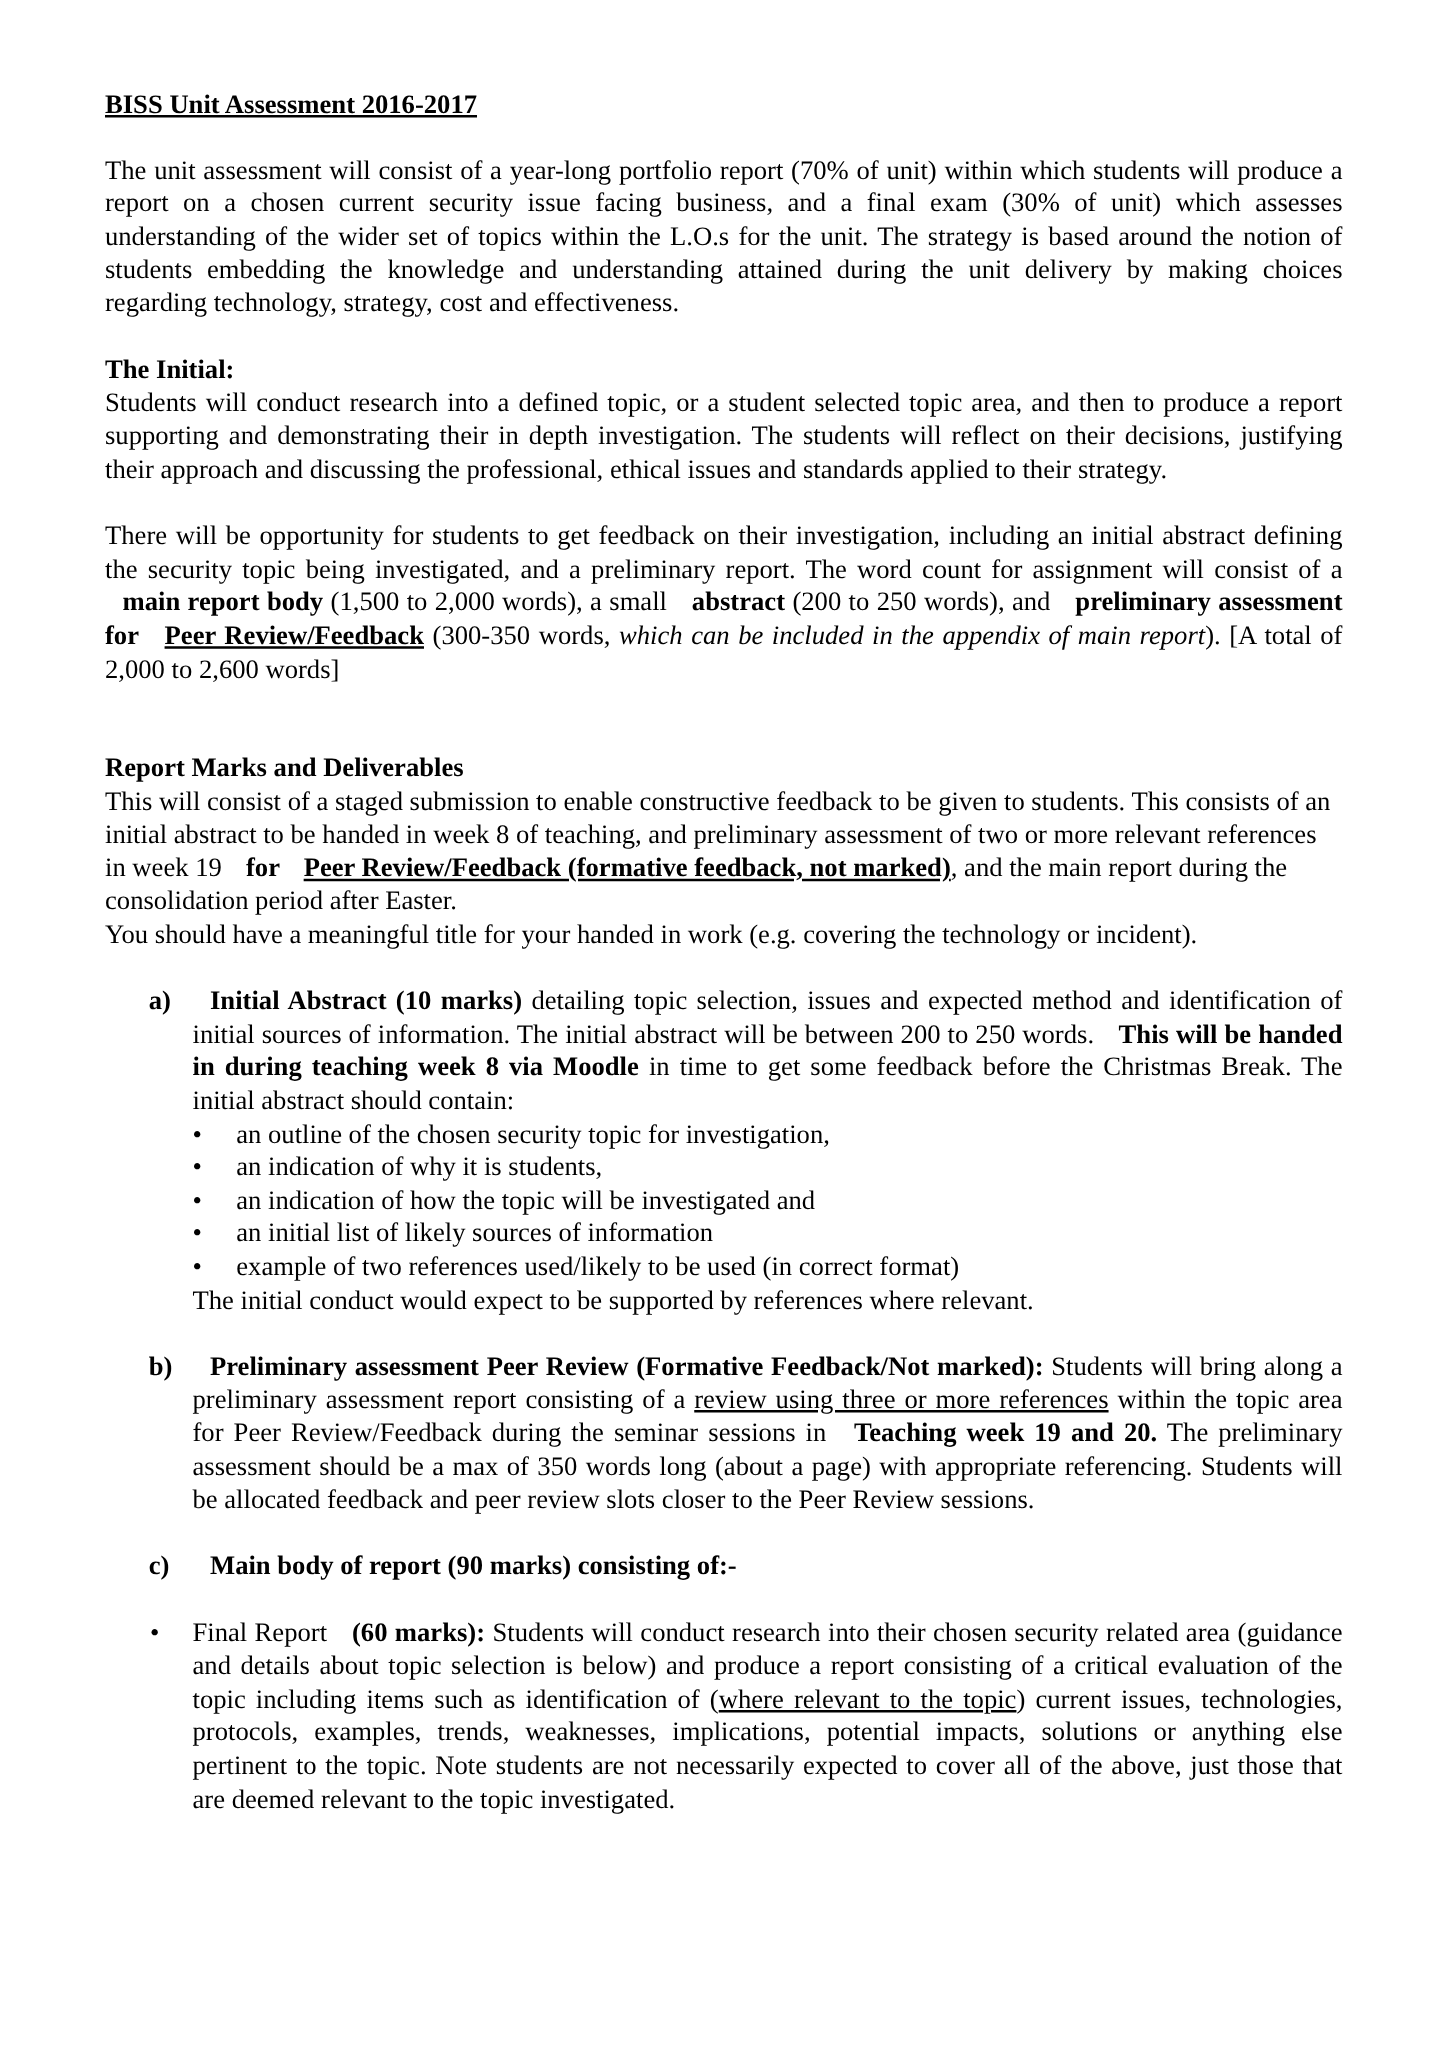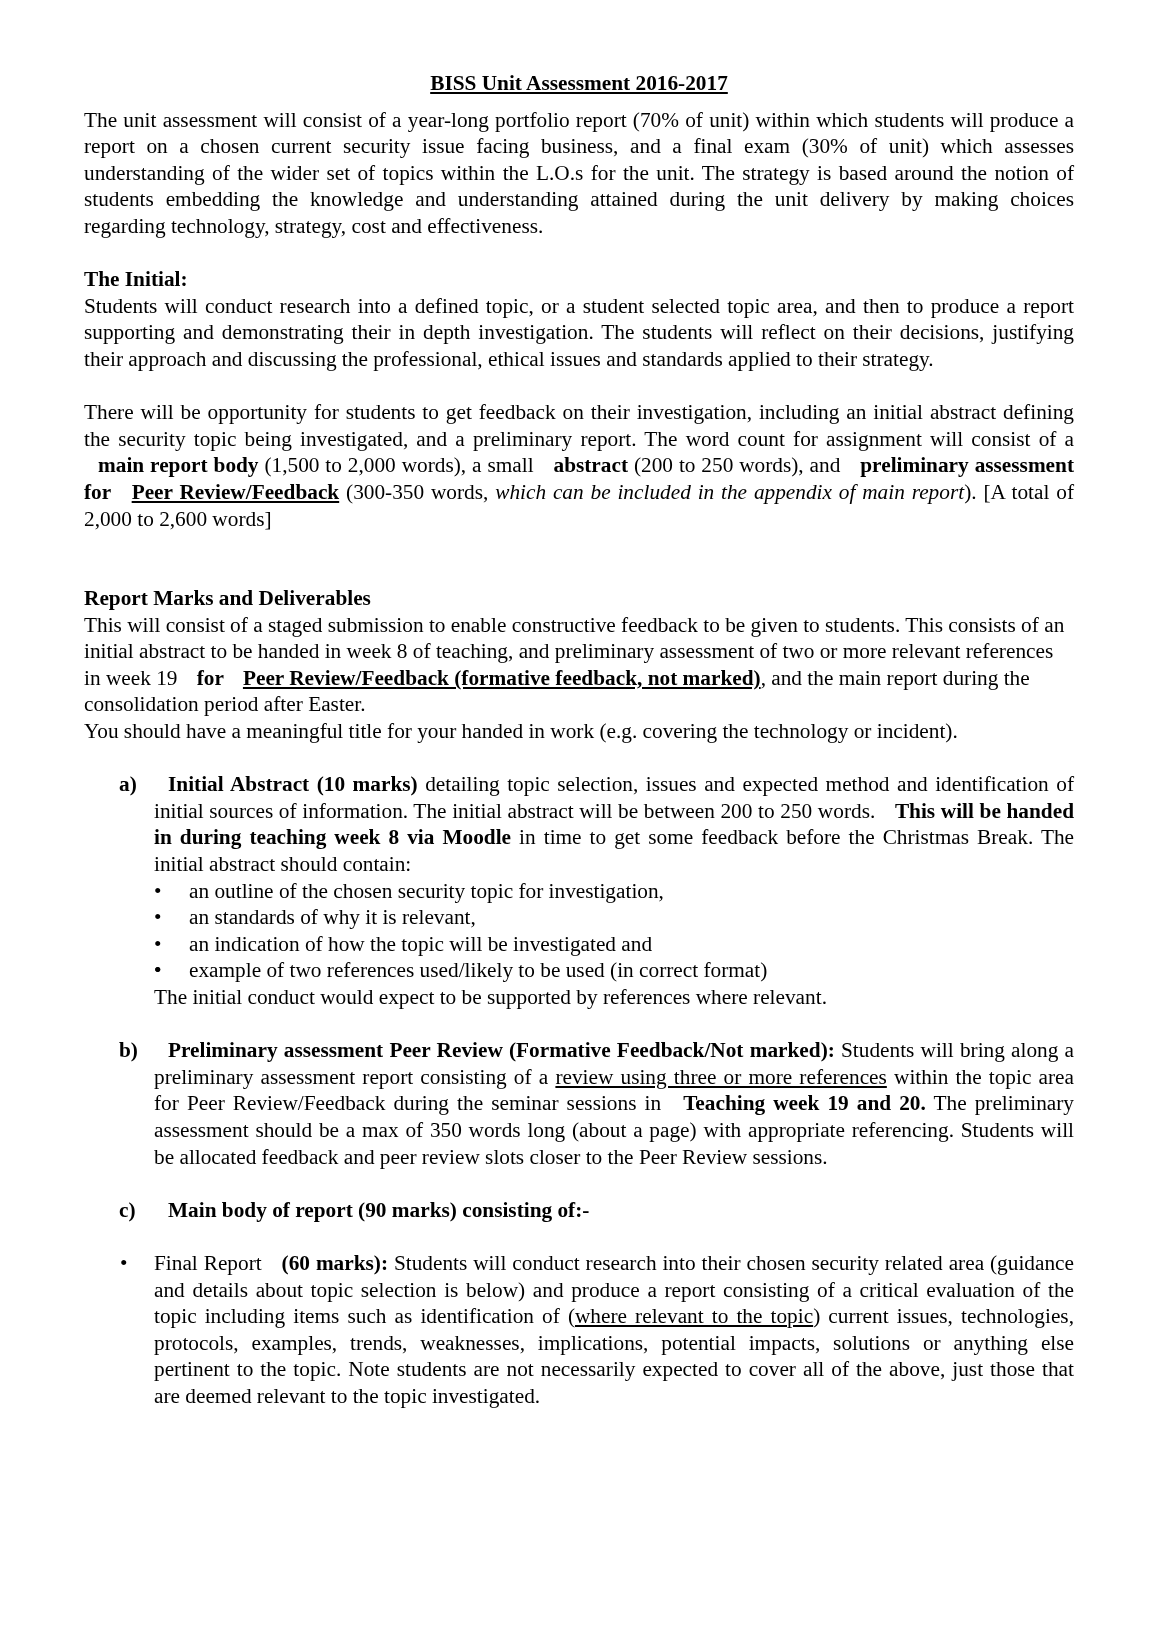--- a/index.html
+++ b/index.html
@@ -2,21 +2,21 @@
 <html><head>
 <meta charset="utf-8">
 <style>
   html, body { margin: 0; padding: 0; background: #ffffff; }
   body {
     width: 1158px; height: 1638px; overflow: hidden; position: relative;
     font-family: "Liberation Serif", "DejaVu Serif", serif;
     color: #000; font-size: 21.3px; line-height: 26.6px;
   }
   .page { position: absolute; left: 84px; top: 70px; width: 990px; }
-  .title { text-align: center; font-weight: bold; text-decoration: underline; margin: 0 0 10px 0; }
+  .title { font-weight: bold; text-decoration: underline; margin: 0 0 26px 0; }
   p { margin: 0; }
   .justify { text-align: justify; text-align-last: left; }
   .gap { height: 26.6px; }
   .gap2 { height: 53px; }
   .heading { font-weight: bold; }
   b { font-weight: bold; margin-left: 14px; }
   u { text-decoration: underline; }
   i { font-style: italic; margin-top: 37px; }
   .list-item { position: relative; padding-left: 70px; }
   .list-item .marker { position: absolute; left: 35px; top: 0; font-weight: bold; }
@@ -49,23 +49,23 @@
   <p>This will consist of a staged submission to enable constructive feedback to be given to students. This consists of an initial abstract to be handed in week 8 of teaching, and preliminary assessment of two or more relevant references in week 19 <b>for </b><b><u>Peer Review/Feedback (formative feedback, not marked)</u></b>, and the main report during the consolidation period after Easter.</p>
   <p>You should have a meaningful title for your handed in work (e.g. covering the technology or incident).</p>
 
   <div class="gap"></div>
 
   <div class="list-item">
     <span class="marker">a)</span>
     <p class="justify"><b>Initial Abstract (10 marks)</b> detailing topic selection, issues and expected method and identification of initial sources of information. The initial abstract will be between 200 to 250 words. <b>This will be handed in during teaching week 8 via Moodle</b> in time to get some feedback before the Christmas Break. The initial abstract should contain:</p>
     <ul class="bullets">
       <li><span class="dot">•</span><span>an outline of the chosen security topic for investigation,</span></li>
-      <li><span class="dot">•</span><span>an standards of why it is relevant,</span></li>
+      <li><span class="dot">•</span><span>an indication of why it is students,</span></li>
       <li><span class="dot">•</span><span>an indication of how the topic will be investigated and</span></li>
-      <li><span class="dot">•</span></li>
+      <li><span class="dot">•</span><span>an initial list of likely sources of information</span></li>
       <li><span class="dot">•</span><span>example of two references used/likely to be used (in correct format)</span></li>
     </ul>
     <p>The initial conduct would expect to be supported by references where relevant.</p>
   </div>
 
   <div class="gap"></div>
 
   <div class="list-item">
     <span class="marker">b)</span>
     <p class="justify"><b>Preliminary assessment Peer Review (Formative Feedback/Not marked):</b> Students will bring along a preliminary assessment report consisting of a <u>review using three or more references</u> within the topic area for Peer Review/Feedback during the seminar sessions in <b>Teaching week 19 and 20.</b> The preliminary assessment should be a max of 350 words long (about a page) with appropriate referencing. Students will be allocated feedback and peer review slots closer to the Peer Review sessions.</p>

